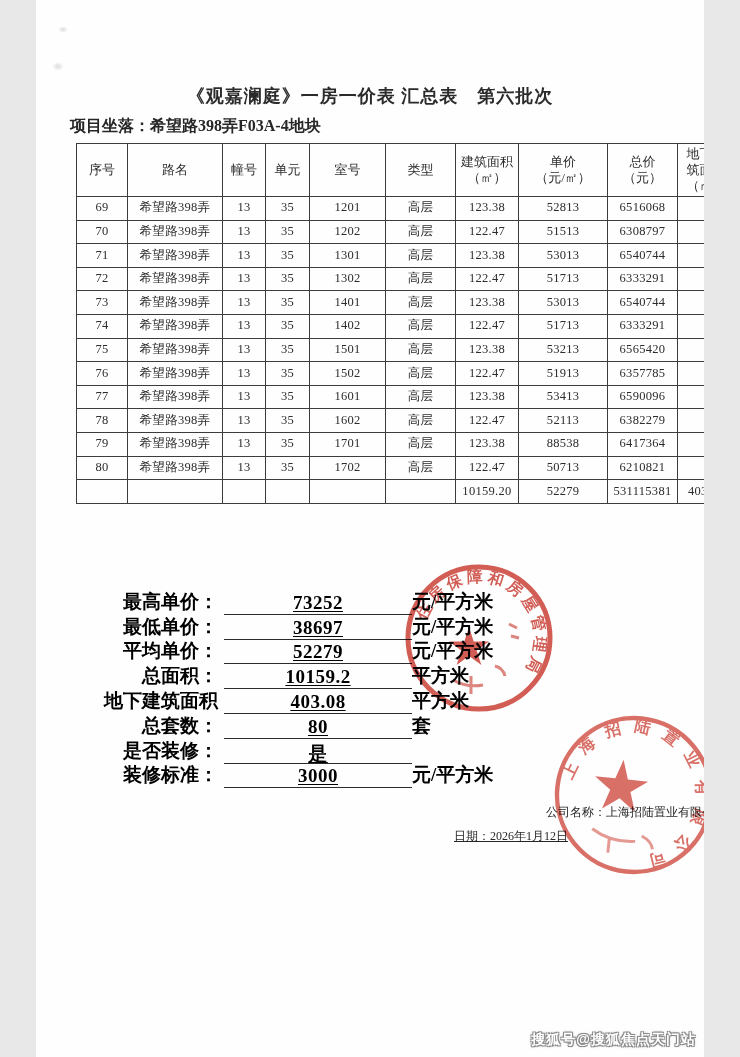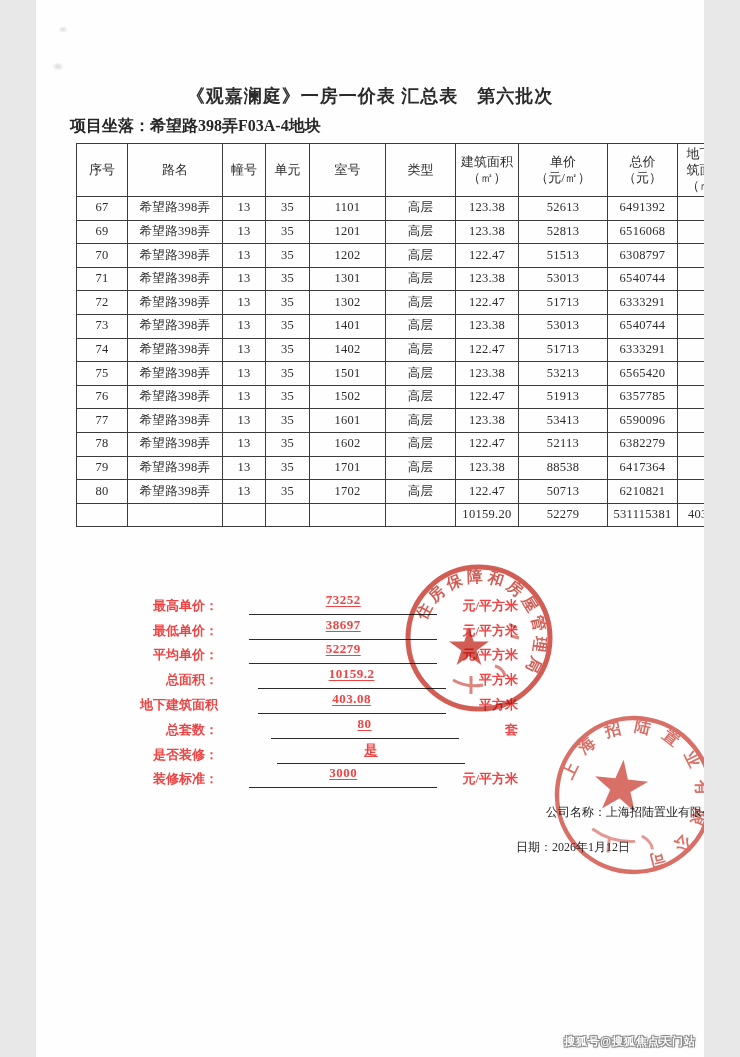--- a/index.html
+++ b/index.html
@@ -27,41 +27,41 @@
     font-size:12.5px;color:#2c2c2c;
   }
   .price-table th,.price-table td{
     border:1.6px solid #3c3c3c;text-align:center;vertical-align:middle;
     padding:0;overflow:hidden;white-space:pre-line;line-height:1.25;
   }
   .price-table thead th{height:52px;font-weight:normal;font-size:13px;}
   .price-table tbody td{height:22.6px;letter-spacing:.3px;}
 
   .summary{position:absolute;top:590px;left:62px;width:420px;}
-  .summary-row{display:flex;align-items:flex-end;height:24.8px;font-size:13px;font-weight:600;color:#ef4444;justify-content:space-between;}
+  .summary-row{display:flex;align-items:flex-end;height:24.8px;font-size:19px;font-weight:600;color:#000000;}
   .summary-label{width:120px;text-align:right;white-space:nowrap;}
   .summary-field{
     width:188px;margin-left:6px;text-align:center;
     border-bottom:1.6px solid #2b2b2b;height:22px;
   }
   .summary-value{text-decoration:underline;text-underline-offset:2px;letter-spacing:.5px;}
   .summary-unit{white-space:nowrap;font-weight:600;}
 
   .company-block{position:absolute;top:804px;left:418px;width:272px;font-size:12px;color:#262626;}
   .company-line{text-align:right;white-space:nowrap;}
-  .date-line{text-align:center;padding-right:34px;margin-top:18px;white-space:nowrap;}
+  .date-line{text-align:left;padding-right:34px;margin-top:7px;white-space:nowrap;text-decoration:underline;}
 
   .stamp{position:absolute;mix-blend-mode:multiply;pointer-events:none;}
   .stamp-authority{left:365px;top:558px;opacity:.82;}
   .stamp-company{left:514px;top:711px;opacity:.78;transform:rotate(6deg);}
 
   .watermark{
     position:absolute;right:8px;bottom:8px;
     font-family:"Liberation Sans","DejaVu Sans",sans-serif;
-    font-size:11px;font-weight:bold;letter-spacing:1px;color:#ffffff;
+    font-size:14px;font-weight:bold;letter-spacing:1px;color:#ffffff;
     text-shadow:-1px -1px 0 #8a8a8a,1px -1px 0 #8a8a8a,-1px 1px 0 #8a8a8a,1px 1px 0 #8a8a8a,0 0 3px #777;
   }
 </style>
 </head>
 <body>
 
 <div class="sheet">
 
   <div class="smudge s1"></div>
   <div class="smudge s2"></div>
@@ -97,32 +97,20 @@
 （元/㎡）</th>
         <th>总价
 （元）</th>
         <th>地下建
 筑面积
 （㎡）</th>
       </tr>
     </thead>
     <tbody id="table-body">
         <tr>
-          <td>67</td>
-          <td>希望路398弄</td>
-          <td>13</td>
-          <td>35</td>
-          <td>1101</td>
-          <td>高层</td>
-          <td>123.38</td>
-          <td>52613</td>
-          <td>6491392</td>
-          <td></td>
-        </tr>
-        <tr>
           <td>69</td>
           <td>希望路398弄</td>
           <td>13</td>
           <td>35</td>
           <td>1201</td>
           <td>高层</td>
           <td>123.38</td>
           <td>52813</td>
           <td>6516068</td>
           <td></td>

